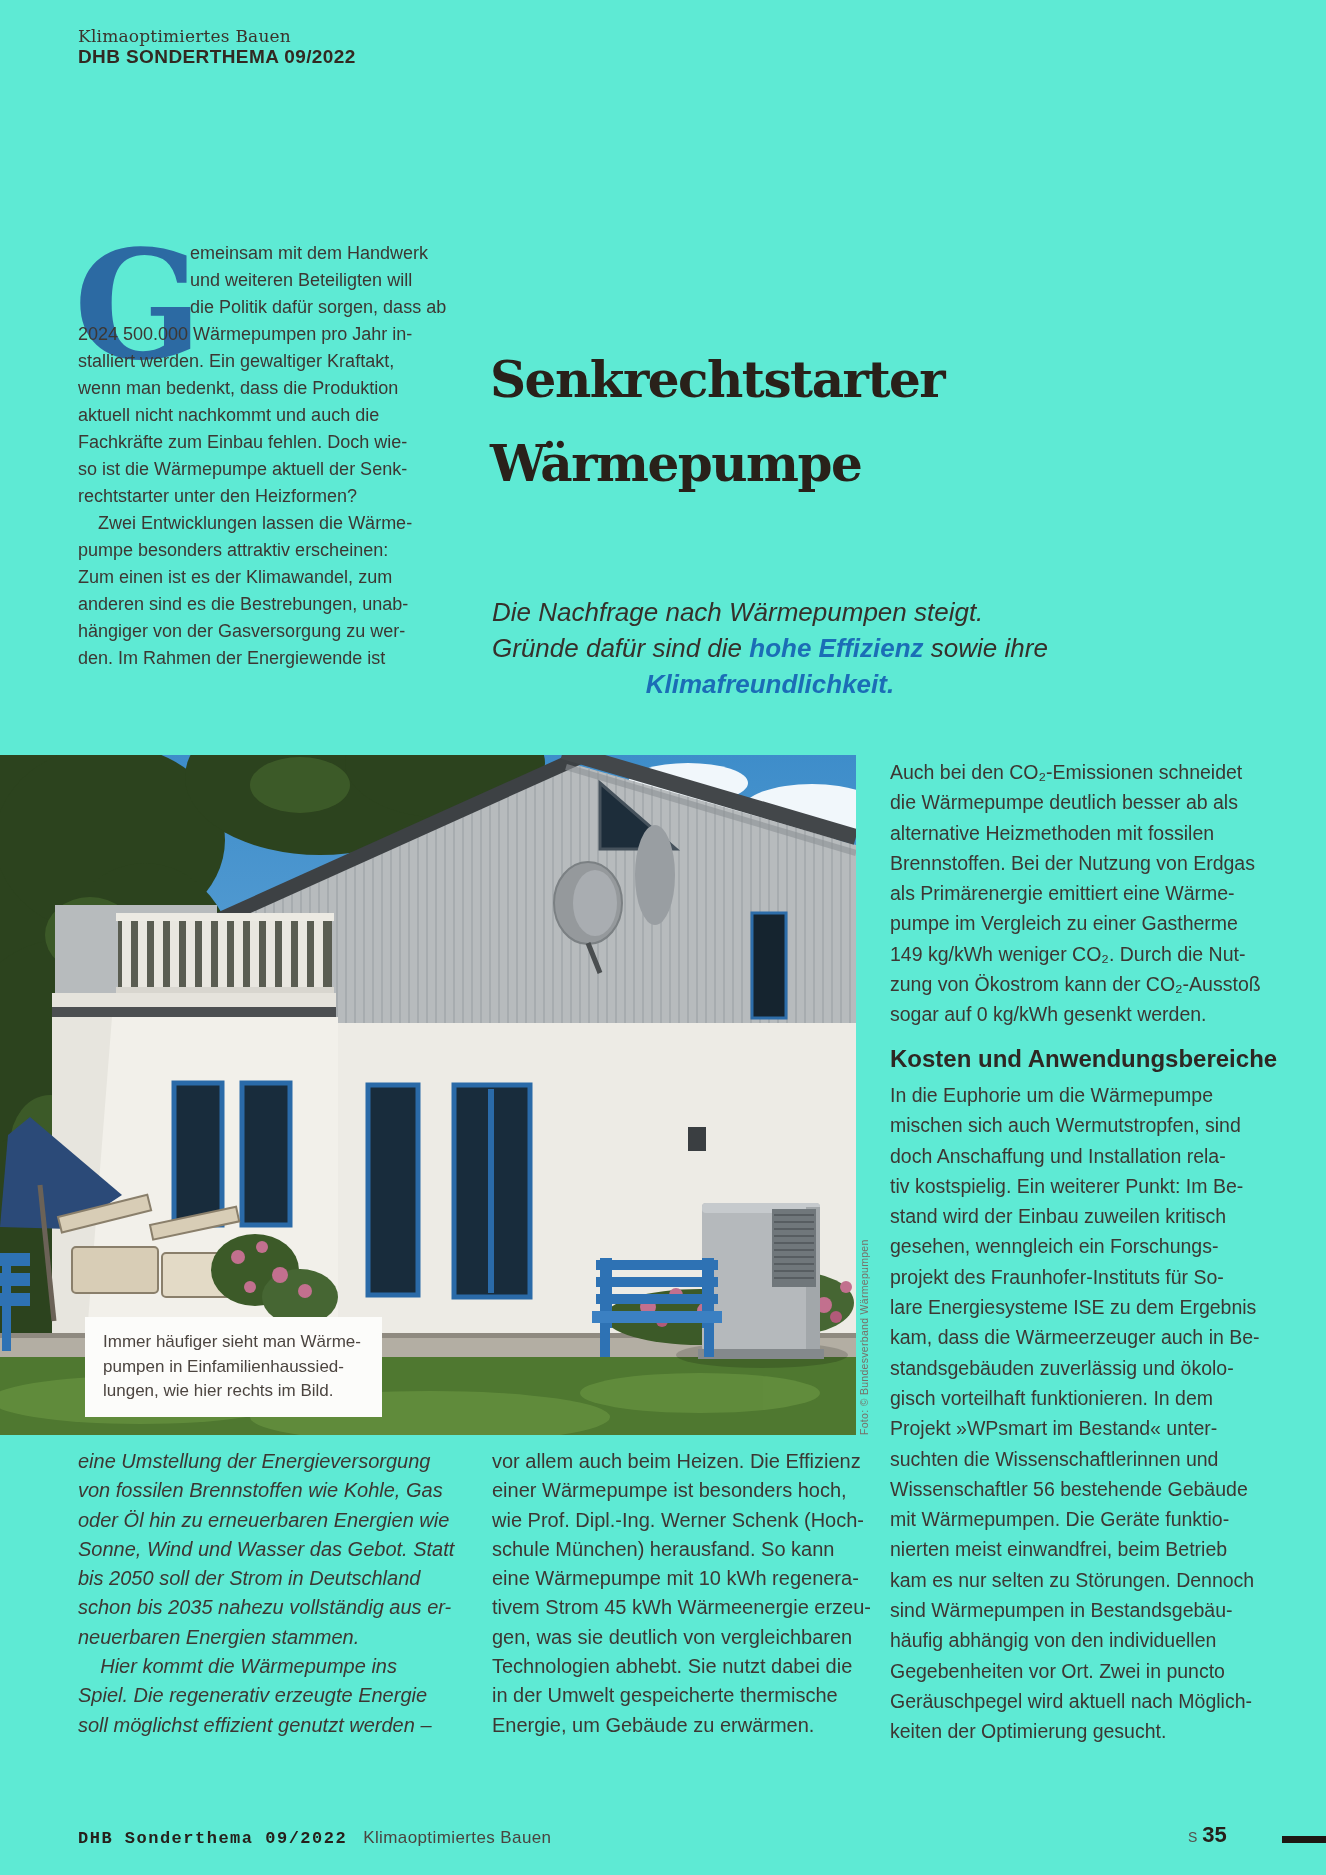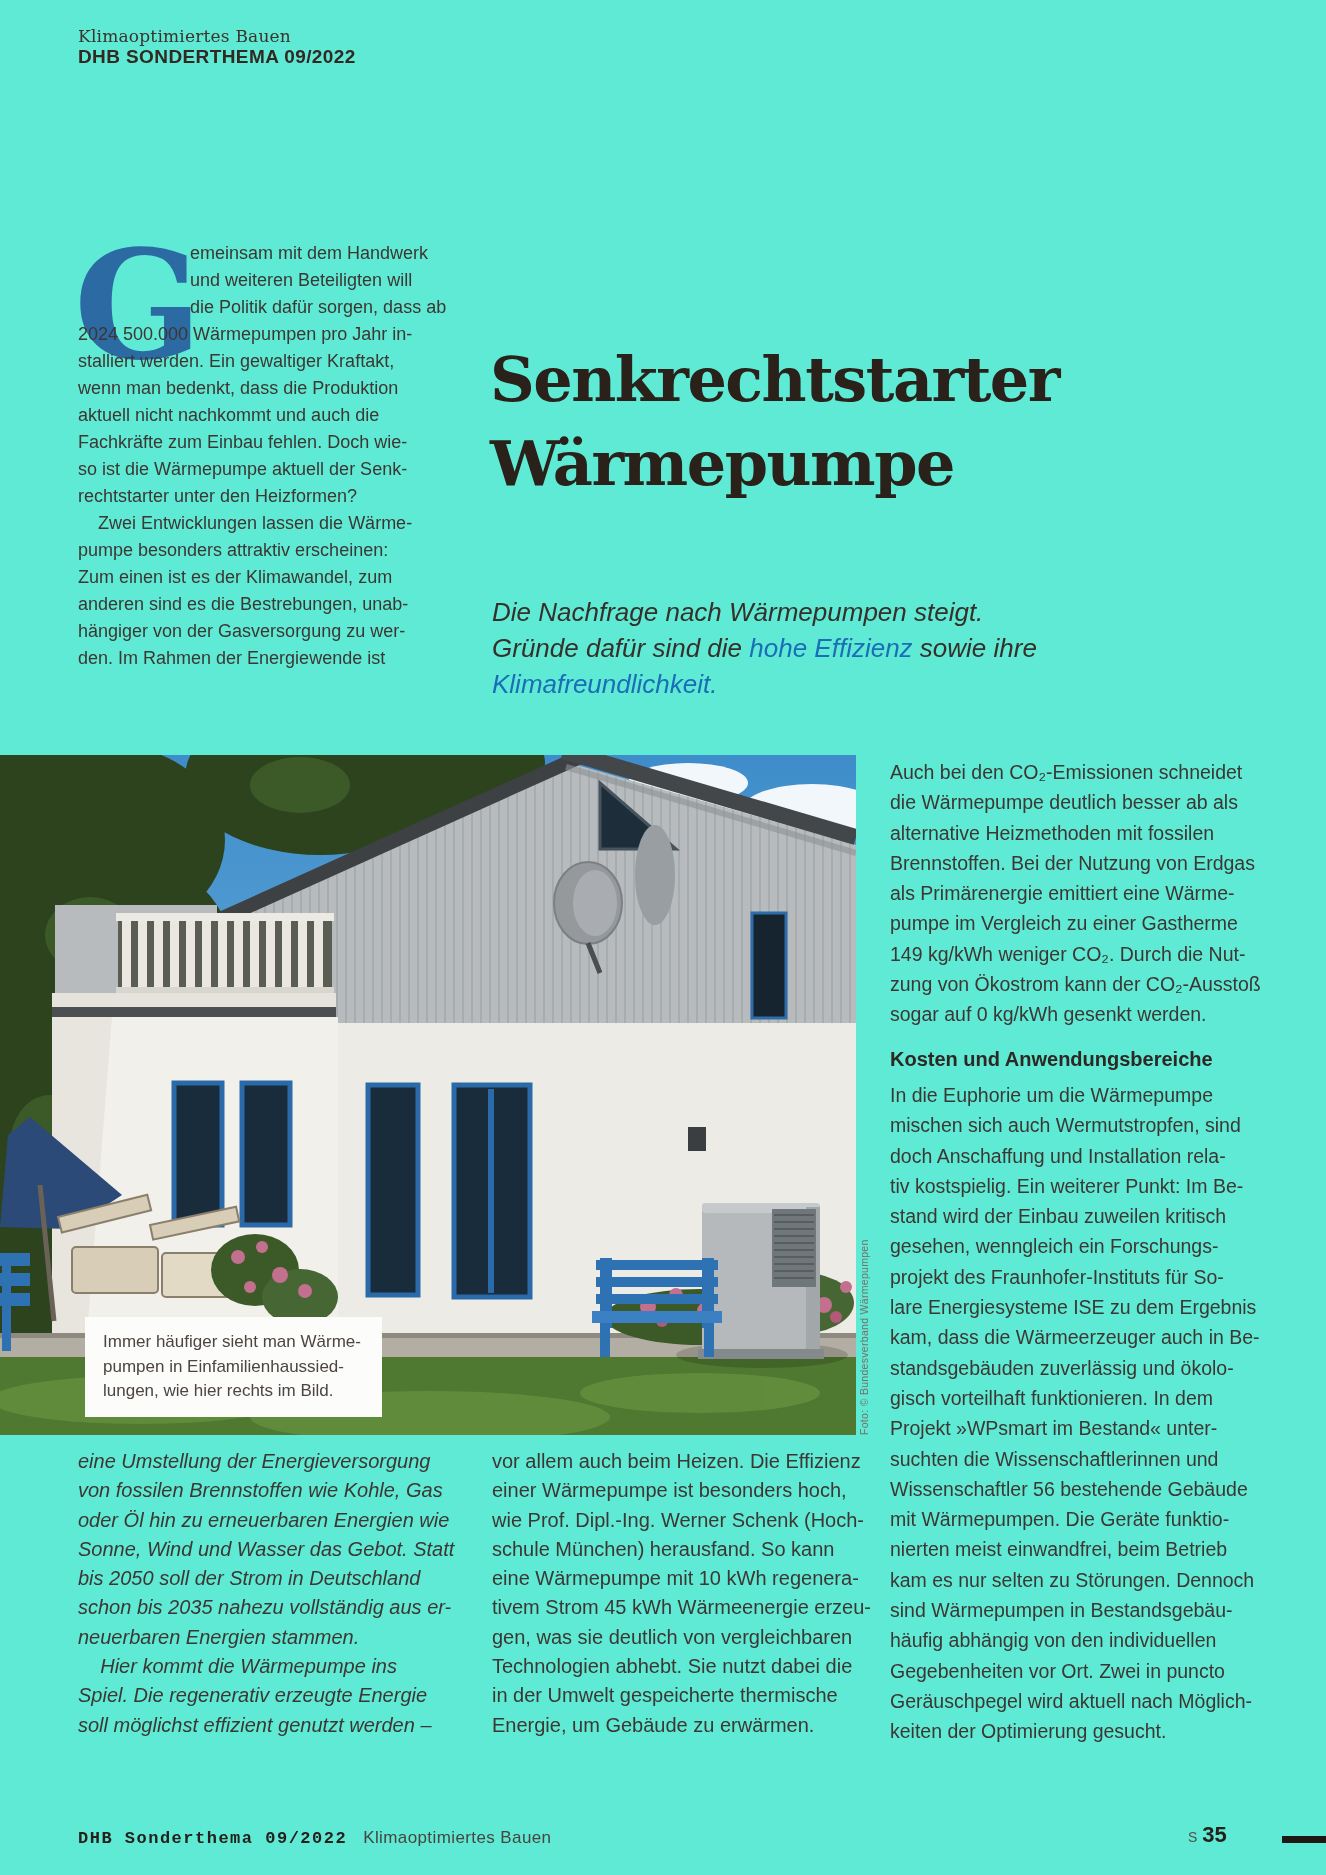--- a/index.html
+++ b/index.html
@@ -16,33 +16,33 @@
   .kicker{left:78px; top:26px; font-family:"DejaVu Serif","Liberation Serif",serif;
     font-size:17px; color:#3b332c; letter-spacing:.2px;}
   .issue{left:78px; top:46px; font-size:19px; font-weight:bold; color:#322922; letter-spacing:.4px;}
   
   .intro{left:78px; top:240px; width:320px; font-size:18px; line-height:27px; color:var(--body);}
   .dropcap{left:74px; top:230px; font-family:"DejaVu Serif","Liberation Serif",serif;
     font-weight:bold; font-size:150px; line-height:1; color:var(--dropcap);}
   .ln{white-space:pre;}
   
   .title{left:490px; top:338px; font-family:"DejaVu Serif","Liberation Serif",serif;
-    font-weight:bold; font-size:62px; line-height:84px; letter-spacing:-1.5px; color:var(--title);}
+    font-weight:bold; font-size:50px; line-height:84px; letter-spacing:-1.5px; color:var(--title);}
   .standfirst{left:492px; top:594px; font-size:26px; line-height:36px; font-style:italic; color:#36302b;}
-  .standfirst .accent{color:var(--accent); font-weight:normal;}
+  .standfirst .accent{color:var(--accent); font-weight:bold;text-align:center;}
   
   .photo{left:0px; top:755px; width:856px; height:680px;}
   .caption{left:85px; top:1317px; width:261px; background:#fcfcfa; padding:13px 18px;
     font-size:17px; line-height:24.5px; color:#4c4540;}
   .credit{left:858px; top:1435px; width:240px; height:14px;
     transform:rotate(-90deg); transform-origin:0 0;
     font-size:10.5px; color:#767069; letter-spacing:.3px;}
   
   .col-right{left:890px; top:757px; width:365px; font-size:19.5px; line-height:30.3px;}
-  .col-right .heading{font-weight:bold; font-size:20px; color:#2e2723; margin:0; position:absolute; top:287px; white-space:pre;}
+  .col-right .heading{font-weight:bold; font-size:24px; color:#2e2723; margin:0; position:absolute; top:287px; white-space:pre;}
   .col-right .p2{position:absolute; top:323px;}
   
   .col-a{left:78px; top:1447px; width:408px; font-size:20px; line-height:29.3px;font-style:italic;}
   .col-b{left:492px; top:1447px; width:400px; font-size:20px; line-height:29.3px;}
   
   .footer-left{left:78px; top:1828px; font-size:17px;}
   .footer-left .mag{font-family:"Liberation Mono","DejaVu Sans Mono",monospace;
     font-weight:bold; letter-spacing:1.5px; color:#26201b;}
   .footer-left .sec{color:#4a443f; letter-spacing:.4px; margin-left:16px;}
   .footer-right{left:1188px; top:1822px;}

